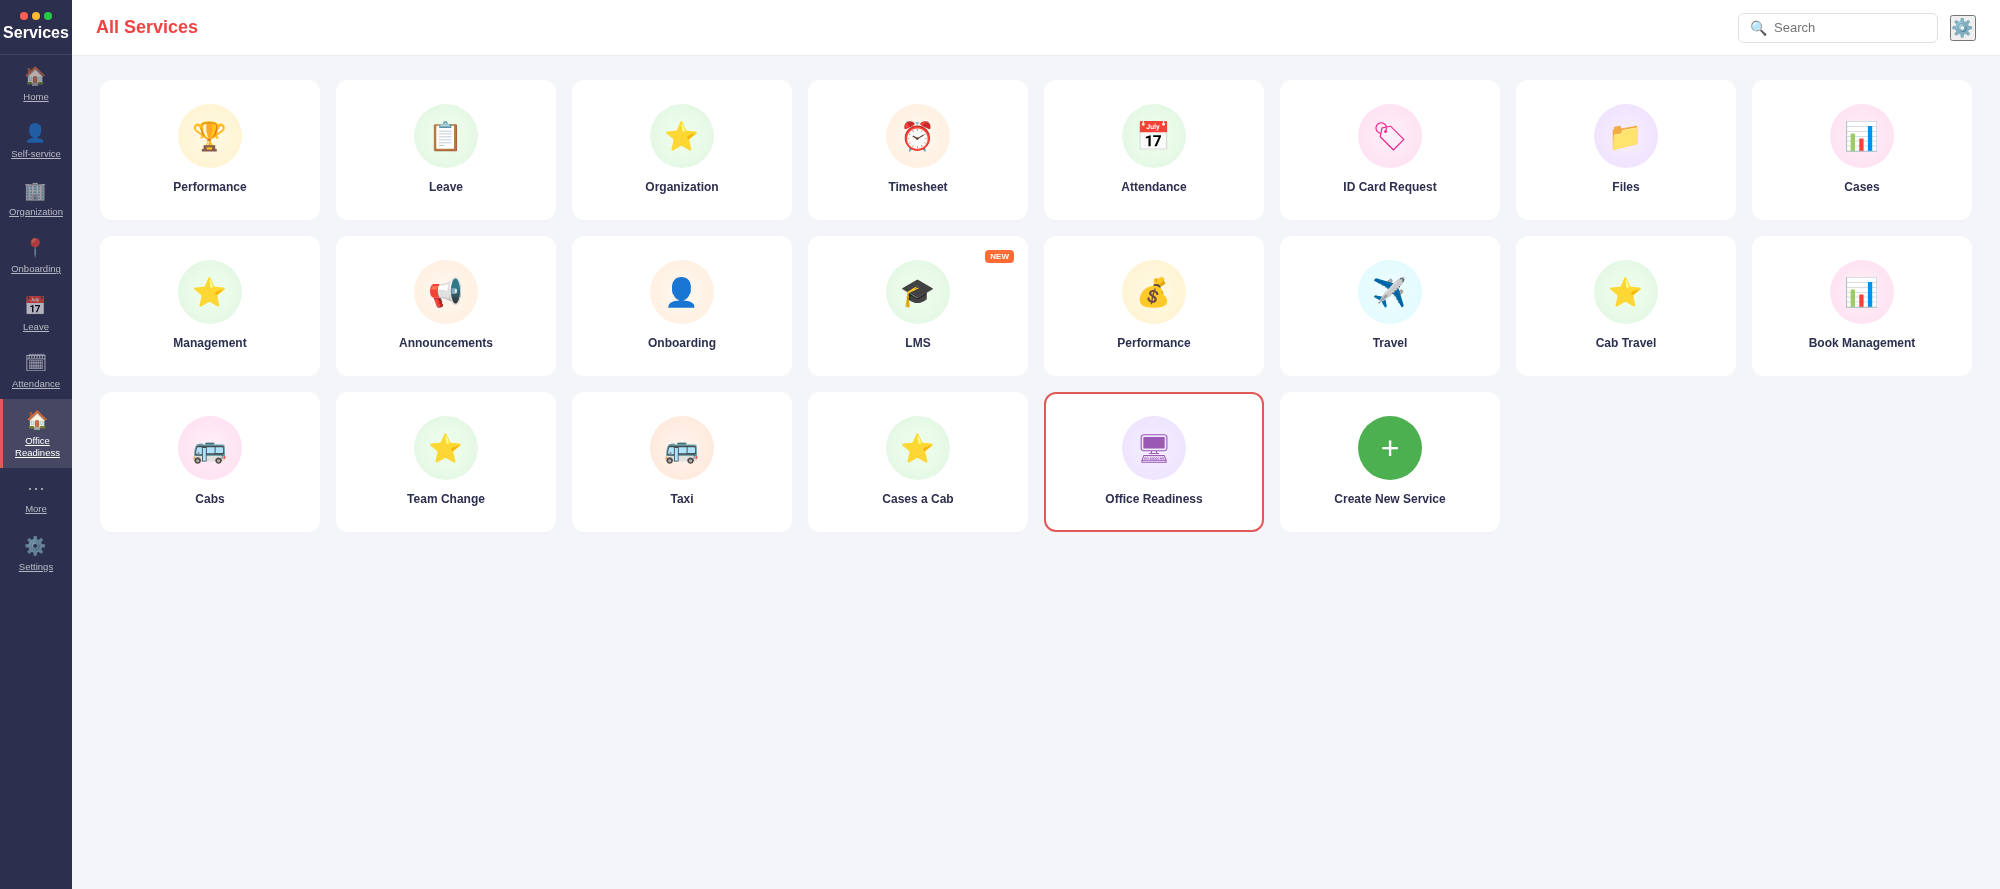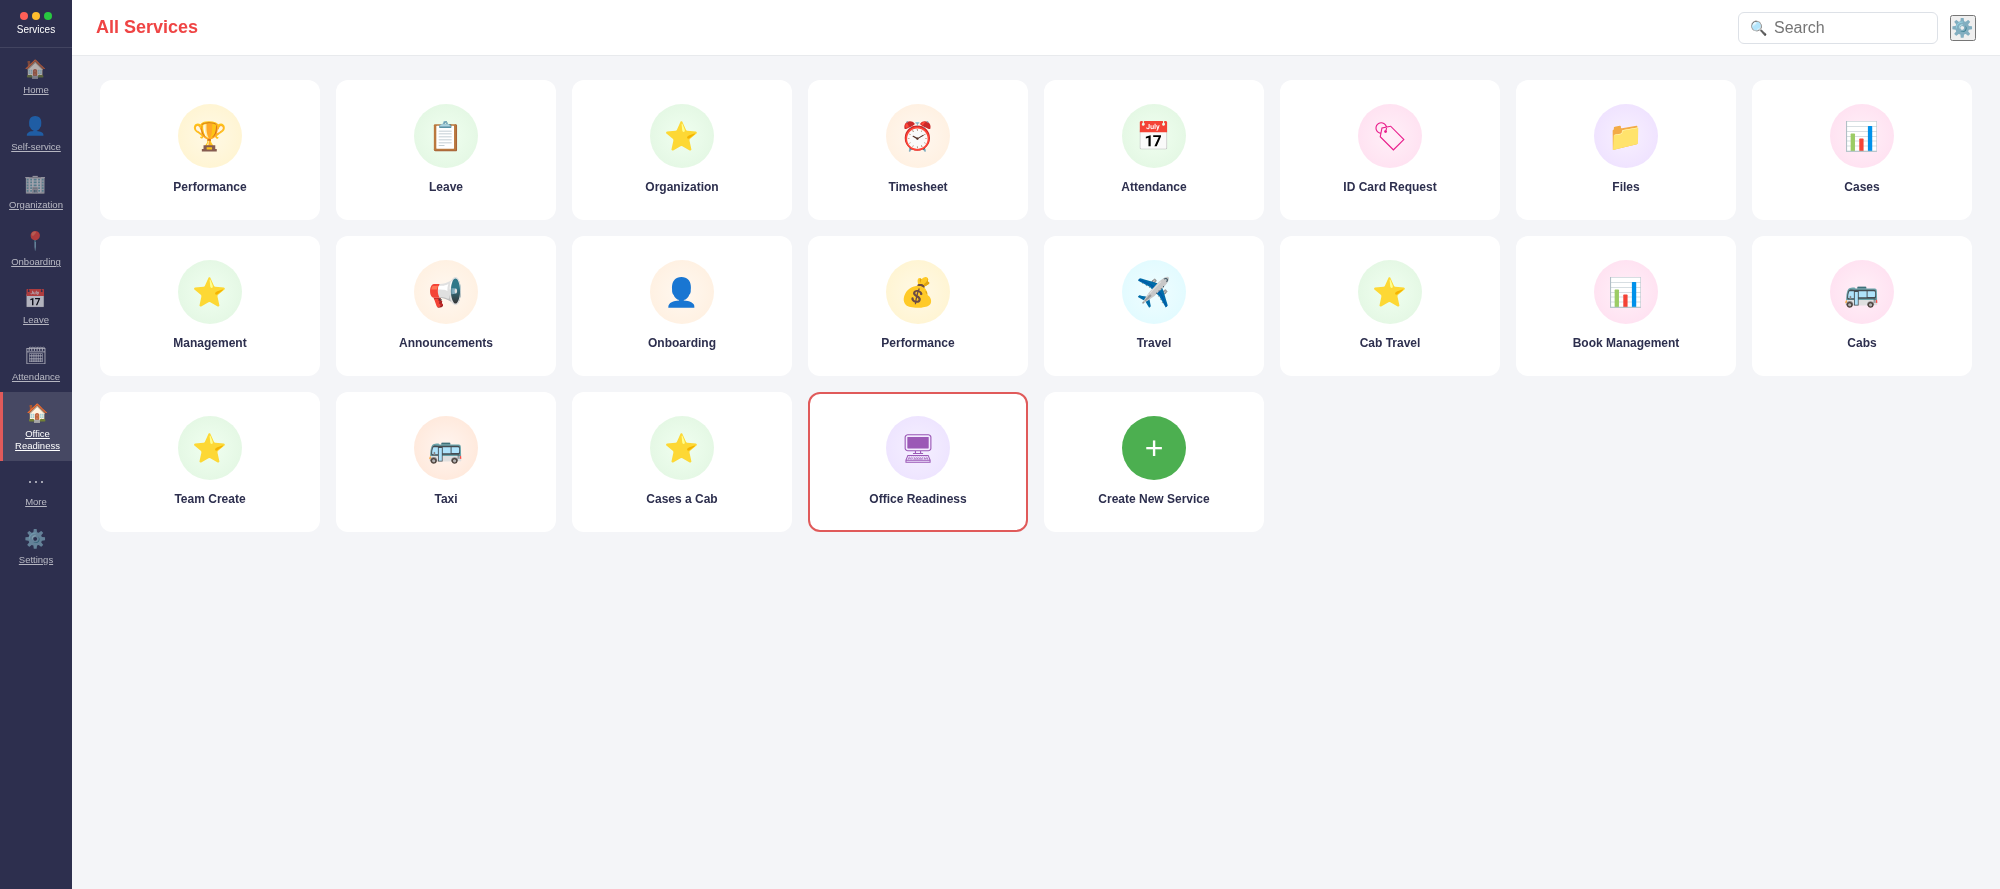--- a/index.html
+++ b/index.html
@@ -24,21 +24,21 @@
       display: flex;
       flex-direction: column;
       align-items: center;
       border-bottom: 1px solid rgba(255,255,255,0.1);
     }
     .sidebar-logo-dots { display: flex; gap: 4px; margin-bottom: 4px; }
     .dot { width: 8px; height: 8px; border-radius: 50%; }
     .dot-red { background: #ff5f57; }
     .dot-yellow { background: #febc2e; }
     .dot-green { background: #28c840; }
-    .sidebar-title { color: #fff; font-size: 10px; font-weight: 400; }
+    .sidebar-title { color: #fff; font-size: 16px; font-weight: 700; }
 
     .sidebar-item {
       width: 100%;
       display: flex;
       flex-direction: column;
       align-items: center;
       padding: 10px 4px;
       cursor: pointer;
       color: rgba(255,255,255,0.65);
       font-size: 10px;
@@ -80,21 +80,21 @@
       border: 1px solid #dde1e7;
       border-radius: 6px;
       padding: 6px 12px;
       gap: 6px;
       background: #fff;
       width: 200px;
     }
     .search-box input {
       border: none;
       outline: none;
-      font-size: 16px;
+      font-size: 13px;
       color: #a16207;
       width: 100%;
       background: transparent;
     }
     .gear-btn { font-size: 18px; color: #666; cursor: pointer; }
 
     
     .content {
       flex: 1;
       overflow-y: auto;
@@ -312,20 +312,27 @@
         <span class="service-label">Announcements</span>
       </div>
 
       <div class="service-card">
         <div class="service-icon-wrap bg-orange-light">
           <span style="font-size:28px; color:#f0a500;">👤</span>
         </div>
         <span class="service-label">Onboarding</span>
       </div>
 
+      <div class="service-card">
+        <span class="new-badge">NEW</span>
+        <div class="service-icon-wrap bg-green-light">
+          <span style="font-size:28px; color:#5cb85c;">🎓</span>
+        </div>
+        <span class="service-label">LMS</span>
+      </div>
 
       <div class="service-card">
         <div class="service-icon-wrap bg-yellow-light">
           <span style="font-size:28px; color:#f0a500;">💰</span>
         </div>
         <span class="service-label">Performance</span>
       </div>
 
       <div class="service-card">
         <div class="service-icon-wrap bg-teal-light">
@@ -352,21 +359,21 @@
         <div class="service-icon-wrap bg-pink-light">
           <span style="font-size:28px; color:#e91e63;">🚌</span>
         </div>
         <span class="service-label">Cabs</span>
       </div>
 
       <div class="service-card">
         <div class="service-icon-wrap bg-green-light">
           <span style="font-size:28px; color:#5cb85c;">⭐</span>
         </div>
-        <span class="service-label">Team Create</span>
+        <span class="service-label">Team Change</span>
       </div>
 
       <div class="service-card">
         <div class="service-icon-wrap bg-peach">
           <span style="font-size:28px; color:#f0a500;">🚌</span>
         </div>
         <span class="service-label">Taxi</span>
       </div>
 
       <div class="service-card">

